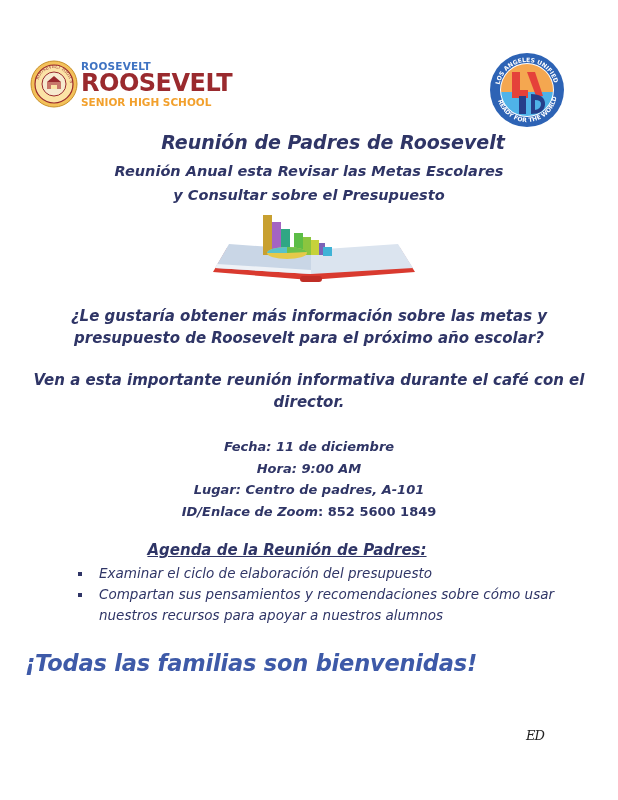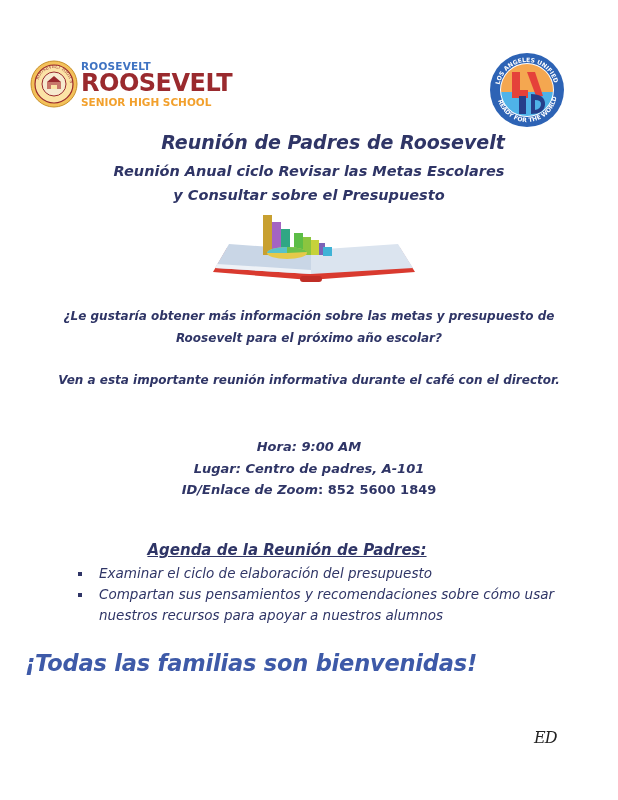--- a/index.html
+++ b/index.html
@@ -14,37 +14,37 @@
   .rhs-line3 { font-family: "DejaVu Sans", sans-serif; font-weight: bold; font-size: 10.5px; color: #f2a02c; margin-top: 1px; }
   .lausd-logo { position: absolute; left: 489px; top: 52px; width: 76px; height: 76px; }
 
   .title { position: absolute; left: 0; width: 618px; text-align: center; font-style: italic; font-weight: bold; color: #2f3566; }
   .t1 { top: 131px; font-size: 19px; padding-left: 48px; }
   .t2 { top: 163px; font-size: 14.5px; }
   .t3 { top: 187px; font-size: 14.5px; }
 
   .book { position: absolute; left: 205px; top: 210px; width: 215px; height: 75px; }
 
-  .para { position: absolute; left: 30px; width: 558px; text-align: center; font-style: italic; font-weight: bold; font-size: 12px; color: #2f3566; line-height: 22px; }
+  .para { position: absolute; left: 30px; width: 558px; text-align: center; font-style: italic; font-weight: bold; font-size: 15px; color: #2f3566; line-height: 22px; }
   .p1 { top: 305px; }
   .p2 { top: 369px; }
 
   .details { position: absolute; left: 0; top: 436px; width: 618px; text-align: center; font-weight: bold; font-size: 13px; line-height: 21.5px; color: #2f3566; }
   .details .row { display: block; }
   .details .lab { font-style: italic; }
   .details .val-i { font-style: italic; }
   .details .val-n { font-style: normal; }
 
   .agenda-title { position: absolute; left: 0; top: 541px; width: 574px; text-align: center; font-style: italic; font-weight: bold; font-size: 15px; color: #2f3566; text-decoration: underline; }
   .agenda { position: absolute; left: 76px; top: 563px; width: 500px; list-style: none; }
   .agenda li { position: relative; padding-left: 23px; font-style: italic; font-size: 13.5px; line-height: 21px; color: #2f3566; }
   .agenda li .bullet { position: absolute; left: 2px; top: 9px; width: 4px; height: 4px; background: #2f3566; }
 
   .welcome { position: absolute; left: 0; top: 650px; width: 502px; text-align: center; font-style: italic; font-weight: bold; font-size: 22.5px; color: #3e5aa8; letter-spacing: -0.2px; }
-  .signature { position: absolute; left: 526px; top: 728px; font-family: "DejaVu Serif", serif; font-style: italic; font-size: 16px; color: #222; letter-spacing: -1px; margin-left: 8px; }
+  .signature { position: absolute; left: 526px; top: 728px; font-family: "DejaVu Serif", serif; font-style: italic; font-size: 13px; color: #222; letter-spacing: -1px; }
 </style>
 </head>
 <body>
 
 <div class="header">
 
   <svg class="rhs-logo" viewBox="0 0 48 48">
     <circle cx="24" cy="24" r="23" fill="#f3c15a" stroke="#c8902a" stroke-width="1"></circle>
     <circle cx="24" cy="24" r="19" fill="#fbe3a6" stroke="#9a2a2e" stroke-width="1.2"></circle>
     <circle cx="24" cy="24" r="12" fill="#f6ead0" stroke="#9a2a2e" stroke-width="1"></circle>
@@ -77,21 +77,21 @@
       <path d="M 46 48 L 46 58 Q 52 57 52 52 Q 52 48 46 48 Z" fill="#4fb3e8"></path>
     </g>
     <path id="toparc" d="M 10 38 A 28 28 0 0 1 66 38" fill="none"></path>
     <path id="botarc" d="M 8 40 A 30 30 0 0 0 68 40" fill="none"></path>
     <text font-size="6" fill="#ffffff" font-weight="bold" font-family="DejaVu Sans, sans-serif"><textPath href="#toparc" startOffset="6%">LOS ANGELES UNIFIED</textPath></text>
     <text font-size="6" fill="#ffffff" font-weight="bold" font-family="DejaVu Sans, sans-serif"><textPath href="#botarc" startOffset="9%">READY FOR THE WORLD</textPath></text>
   </svg>
 </div>
 
 <div class="title t1">Reunión de Padres de Roosevelt</div>
-<div class="title t2">Reunión Anual ciclo Revisar las Metas Escolares</div>
+<div class="title t2">Reunión Anual esta Revisar las Metas Escolares</div>
 <div class="title t3">y Consultar sobre el Presupuesto</div>
 
 <svg class="book" viewBox="0 0 215 75">
   <polygon points="8,62 22,38 105,44 105,70" fill="#d93a2f"></polygon>
   <polygon points="105,70 105,44 195,38 210,62" fill="#d93a2f"></polygon>
   <polygon points="10,58 24,34 106,40 106,64" fill="#c9d6e6"></polygon>
   <polygon points="106,64 106,40 193,34 208,58" fill="#dbe4ef"></polygon>
   <polygon points="10,58 106,64 106,60 12,54" fill="#eef2f7"></polygon>
   <rect x="95" y="66" width="22" height="6" rx="3" fill="#c02e26"></rect>
   <rect x="58" y="5" width="9" height="40" fill="#c8a030"></rect>
@@ -104,20 +104,21 @@
   <rect x="118" y="37" width="9" height="9" fill="#3fb3d6"></rect>
   <ellipse cx="82" cy="43" rx="20" ry="6" fill="#e6c94a"></ellipse>
   <path d="M 82 43 L 62 43 A 20 6 0 0 1 82 37 Z" fill="#59c2c9"></path>
   <path d="M 82 43 L 82 37 A 20 6 0 0 1 102 42 Z" fill="#6cc14c"></path>
 </svg>
 
 <div class="para p1">¿Le gustaría obtener más información sobre las metas y presupuesto de Roosevelt para el próximo año escolar?</div>
 <div class="para p2">Ven a esta importante reunión informativa durante el café con el director.</div>
 
 <div class="details">
+  <span class="row"><span class="lab">Fecha</span><span class="lab">: </span><span class="val-i">11 de diciembre</span></span>
   <span class="row"><span class="lab">Hora</span><span class="lab">: </span><span class="val-i">9:00 AM</span></span>
   <span class="row"><span class="lab">Lugar</span><span class="lab">: </span><span class="val-i">Centro de padres, A-101</span></span>
   <span class="row"><span class="lab">ID/Enlace de Zoom</span><span class="val-n">: </span><span class="val-n">852 5600 1849</span></span>
 </div>
 
 <div class="agenda-title"> Agenda de la Reunión de Padres:</div>
 <ul class="agenda">
   <li><span class="bullet"></span><span>Examinar el ciclo de elaboración del presupuesto</span></li>
   <li><span class="bullet"></span></li>
   <li><span class="bullet"></span><span>Compartan sus pensamientos y recomendaciones sobre cómo usar nuestros recursos para apoyar a nuestros alumnos</span></li>

